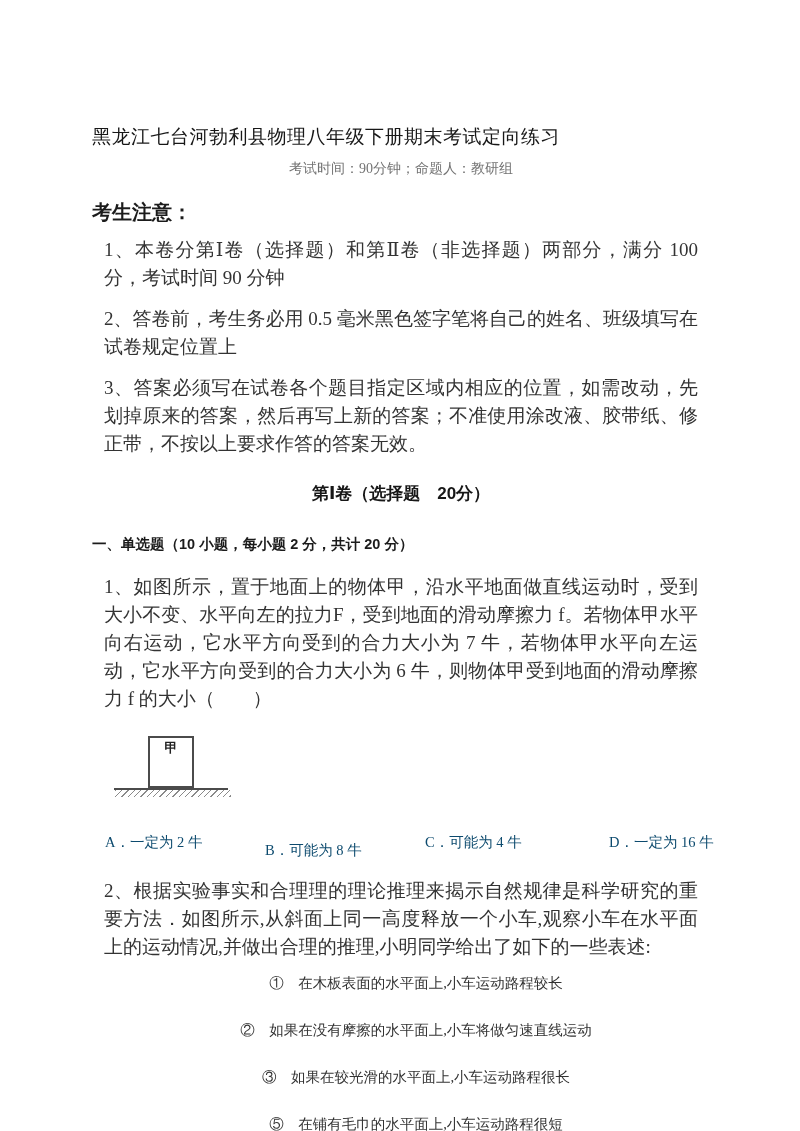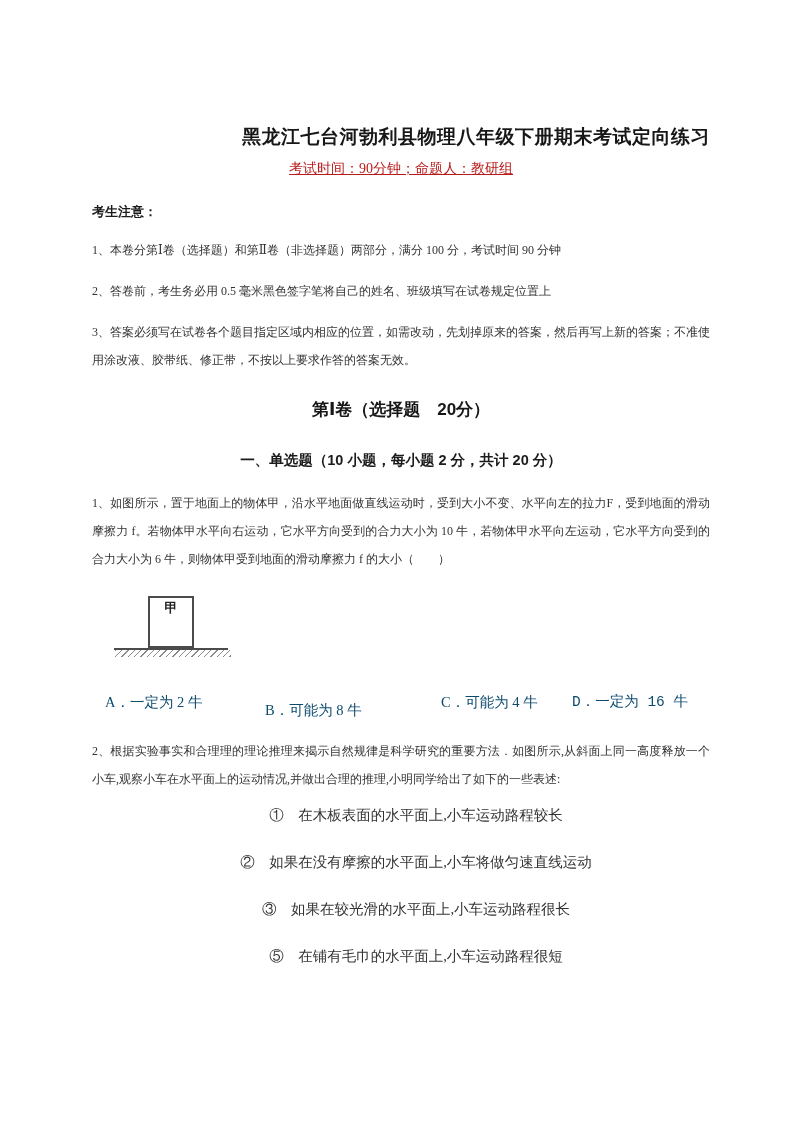--- a/index.html
+++ b/index.html
@@ -16,45 +16,44 @@
     box-sizing: border-box;
     padding: 124px 90px 0 92px;
     font-family: "Liberation Serif", "DejaVu Serif", serif;
     color: #333333;
     overflow: hidden;
   }
   .title {
     margin: 0;
     font-size: 19px;
     line-height: 26px;
-    font-weight: 700;
-    text-align: right;
+    font-weight: 400;
+    text-align: left;
     color: #171717;
     letter-spacing: 0.5px;
     font-family: "Liberation Sans", "DejaVu Sans", sans-serif;
   }
   .subtitle {
     margin-top: 9px;
     font-size: 14px;
     line-height: 20px;
     text-align: center;
-    color: #b91c1c;
-    text-decoration: underline;
+    color: #737373;
   }
   .notice-heading {
     margin-top: 22px;
-    font-size: 13px;
+    font-size: 20px;
     line-height: 22px;
     font-weight: 700;
     color: #1b1b1b;
     font-family: "Liberation Sans", "DejaVu Sans", sans-serif;
   }
   .para {
-    margin: 0;
-    font-size: 12px;
+    margin: 12px;
+    font-size: 19px;
     line-height: 28px;
     text-align: justify;
     color: #333333;
   }
   .notice-item { margin-top: 13px; }
   .section-heading {
     margin: 21px 0 0 0;
     font-size: 17px;
     line-height: 30px;
     font-weight: 700;
@@ -62,21 +61,20 @@
     color: #171717;
     font-family: "Liberation Sans", "DejaVu Sans", sans-serif;
   }
   .part-heading {
     margin: 23px 0 0 0;
     font-size: 14.5px;
     line-height: 24px;
     font-weight: 700;
     color: #1b1b1b;
     font-family: "Liberation Sans", "DejaVu Sans", sans-serif;
-    text-align: center;
   }
   .question-1 { margin-top: 17px; }
   .question-2 { margin-top: 24px; }
 
   
   .figure {
     position: relative;
     margin-top: 23px;
     margin-left: 22px;
     width: 240px;
@@ -125,22 +123,22 @@
     margin-top: 31px;
     height: 22px;
     font-size: 14.5px;
     line-height: 22px;
     color: #0c4a6e;
     text-align: right;
   }
   .opt { position: absolute; top: 0; white-space: nowrap; }
   .opt-a { left: 13px; }
   .opt-b { left: 173px; margin-top: 8px; }
-  .opt-c { left: 333px; margin-left: 16px; }
-  .opt-d { left: 480px; font-family: Liberation Mono, monospace; }
+  .opt-c { left: 333px; }
+  .opt-d { left: 517px; }
 
   
   .statements { margin-top: 12px; }
   .statement {
     margin: 0 0 27px 0;
     padding-left: 30px;
     font-size: 14.5px;
     line-height: 20px;
     color: #333333;
     text-align: center;
@@ -158,21 +156,21 @@
   <div class="notice-heading">考生注意：</div>
 
   <p class="para notice-item">1、本卷分第Ⅰ卷（选择题）和第Ⅱ卷（非选择题）两部分，满分 100 分，考试时间 90 分钟</p>
   <p class="para notice-item">2、答卷前，考生务必用 0.5 毫米黑色签字笔将自己的姓名、班级填写在试卷规定位置上</p>
   <p class="para notice-item">3、答案必须写在试卷各个题目指定区域内相应的位置，如需改动，先划掉原来的答案，然后再写上新的答案；不准使用涂改液、胶带纸、修正带，不按以上要求作答的答案无效。</p>
 
   <h2 class="section-heading">第Ⅰ卷（选择题　20分）</h2>
 
   <h3 class="part-heading">一、单选题（10 小题，每小题 2 分，共计 20 分）</h3>
 
-  <p class="para question-1"><span>1、</span><span>如图所示，置于地面上的物体甲，沿水平地面做直线运动时，受到大小不变、水平向左的拉力F，受到地面的滑动摩擦力 f。若物体甲水平向右运动，它水平方向受到的合力大小为 10 牛，若物体甲水平向左运动，它水平方向受到的合力大小为 6 牛，则物体甲受到地面的滑动摩擦力 f 的大小（　　）</span></p>
+  <p class="para question-1"><span>1、</span><span>如图所示，置于地面上的物体甲，沿水平地面做直线运动时，受到大小不变、水平向左的拉力F，受到地面的滑动摩擦力 f。若物体甲水平向右运动，它水平方向受到的合力大小为 7 牛，若物体甲水平向左运动，它水平方向受到的合力大小为 6 牛，则物体甲受到地面的滑动摩擦力 f 的大小（　　）</span></p>
 
   <div class="figure">
     <div class="fig-box">
       <span class="fig-label">甲</span>
     </div>
     <div class="fig-ground"></div>
     <div class="fig-hatch"></div>
   </div>
 
   <div class="options">

